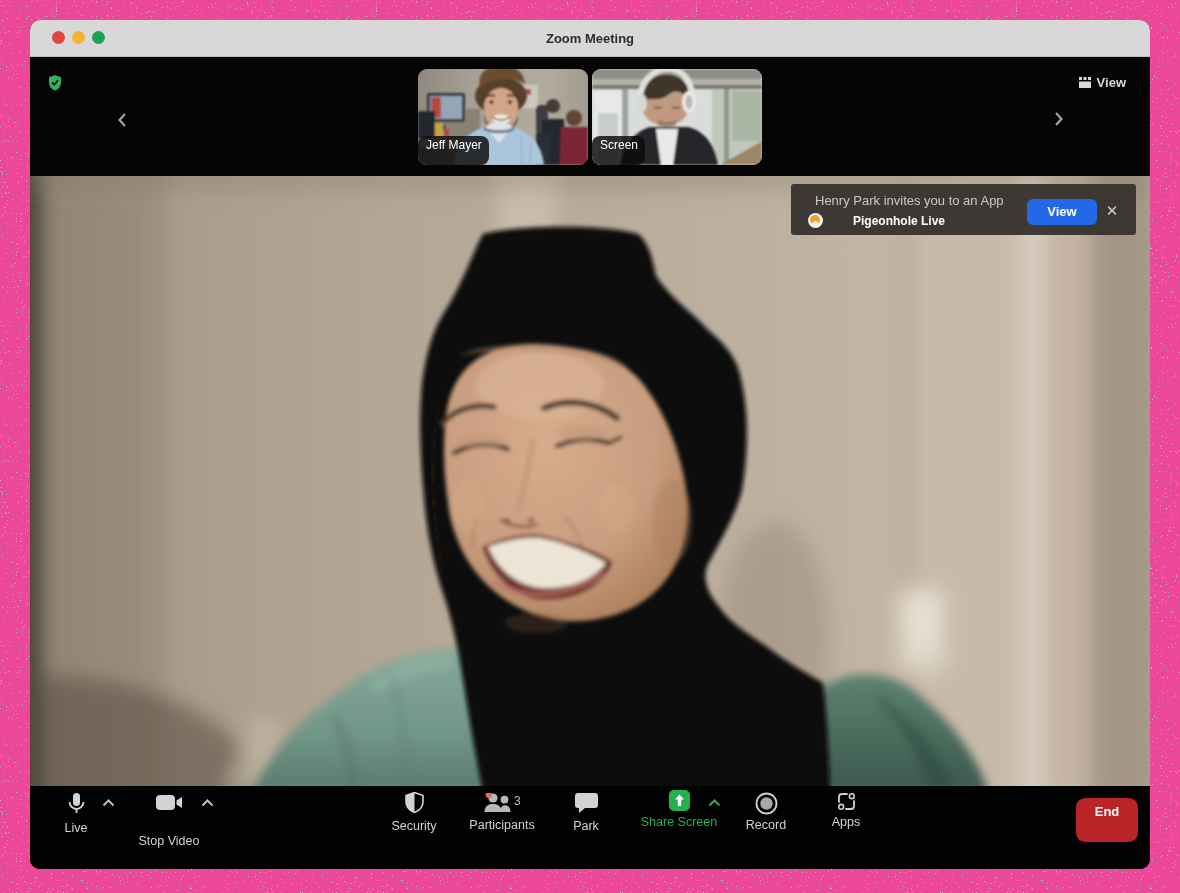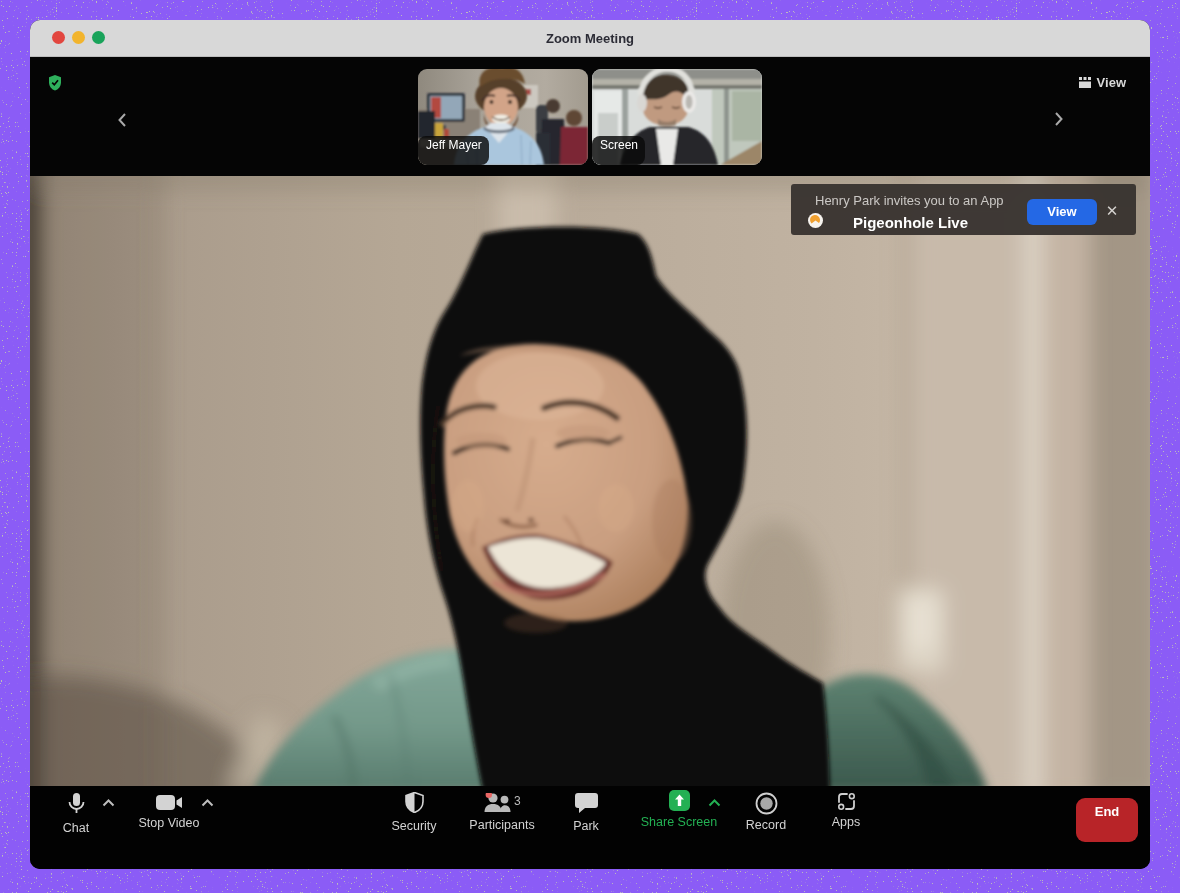--- a/index.html
+++ b/index.html
@@ -1,33 +1,33 @@
 <!DOCTYPE html>
 <html><head>
 <meta charset="utf-8">
 <style>
   html,body{margin:0;padding:0;background:#000;}
-  #stage{position:relative;width:1180px;height:893px;background:#8b5cf6;overflow:hidden;
+  #stage{position:relative;width:1180px;height:893px;background:#ec4899;overflow:hidden;
          font-family:"Liberation Sans",sans-serif;text-decoration:underline;-webkit-font-smoothing:antialiased;}
   #win{position:absolute;left:30px;top:20px;width:1120px;height:849px;background:#000;
        border-radius:10px;overflow:hidden;}
   #titlebar{position:absolute;left:0;top:0;width:1120px;height:37px;background:#d8d8d8;box-shadow:inset 0 -1px 0 #bdbdbd;}
   .tl{position:absolute;top:11px;width:13px;height:13px;border-radius:50%;}
   #title{position:absolute;left:0;top:0;width:100%;height:37px;line-height:38px;text-align:center;
          font-size:13px;font-weight:bold;color:#2b2b35;}
   #strip{position:absolute;left:0;top:37px;width:1120px;height:119px;background:#050505;}
   .thumb{position:absolute;top:12px;width:170px;height:96px;border-radius:9px;overflow:hidden;background:#222;}
   .tag{position:absolute;left:0;bottom:0;background:rgba(10,10,10,0.82);color:#fff;font-size:12px;
        line-height:15px;padding:2px 7px 12px 8px;border-radius:8px;}
   #viewbtn{position:absolute;right:24px;top:18px;color:#d9d9d9;font-size:13px;font-weight:bold;}
   #video{position:absolute;left:0;top:156px;width:1120px;height:610px;overflow:hidden;background:#b6a897;}
   #notif{position:absolute;left:761px;top:8px;width:345px;height:51px;background:rgba(56,51,48,0.96);
          border-radius:3px;color:#c9c6c3;}
   #notif .l1{position:absolute;left:24px;top:9px;font-size:13px;color:#cbc8c5;}
-  #notif .l2{position:absolute;left:38px;top:30px;font-size:15px;font-weight:bold;color:#fff;padding-left:24px;}
+  #notif .l2{position:absolute;left:38px;top:30px;font-size:12px;font-weight:bold;color:#fff;padding-left:24px;}
   #nview{position:absolute;left:236px;top:15px;width:70px;height:26px;background:#2468e5;border-radius:6px;
          color:#fff;font-size:13px;font-weight:bold;text-align:center;line-height:26px;}
   #nclose{position:absolute;left:308px;top:14px;width:26px;height:26px;color:#d5d2cf;font-size:15px;
           text-align:center;line-height:26px;}
   #toolbar{position:absolute;left:0;top:766px;width:1120px;height:83px;background:#020202;}
   .tbi{position:absolute;text-align:center;color:#d3d3d3;font-size:12.5px;}
   .tbi .lab{margin-top:3px;}
   #endbtn{position:absolute;left:1046px;top:12px;width:62px;height:44px;background:#b82428;border-radius:9px;
           color:#fff;font-size:13px;font-weight:bold;text-align:center;line-height:28px;}
 </style>
@@ -296,31 +296,31 @@
       </div>
     </div>
 
     <div id="toolbar">
       <div class="tbi" style="left:24px;top:7px;width:44px;">
         <svg width="17" height="22" viewBox="0 0 17 22">
           <rect x="5" y="0" width="7" height="13" rx="3.5" fill="#d3d3d3"></rect>
           <path d="M1.5 9 a7 7 0 0 0 14 0" fill="none" stroke="#d3d3d3" stroke-width="1.8"></path>
           <line x1="8.5" y1="16" x2="8.5" y2="20" stroke="#d3d3d3" stroke-width="1.8"></line>
         </svg>
-        <div class="lab">Chat</div>
+        <div class="lab">Live</div>
       </div>
       <svg style="position:absolute;left:72px;top:13px;" width="13" height="8" viewBox="0 0 13 8">
         <path d="M1.5 6.5 L6.5 1.5 L11.5 6.5" fill="none" stroke="#bdbdbd" stroke-width="2"></path>
       </svg>
       <div class="tbi" style="left:108px;top:7px;width:62px;">
         <svg width="27" height="19" viewBox="0 0 27 19">
           <rect x="0" y="2" width="19" height="15" rx="4" fill="#d3d3d3"></rect>
           <path d="M20.5 7.5 L26 4 V15 L20.5 11.5 Z" fill="#d3d3d3"></path>
         </svg>
-        <div class="lab" style="margin-top:1px;">Stop Video</div>
+        <div class="lab" style="margin-top:19px;">Stop Video</div>
       </div>
       <svg style="position:absolute;left:171px;top:13px;" width="13" height="8" viewBox="0 0 13 8">
         <path d="M1.5 6.5 L6.5 1.5 L11.5 6.5" fill="none" stroke="#bdbdbd" stroke-width="2"></path>
       </svg>
 
       <div class="tbi" style="left:359px;top:6px;width:50px;">
         <svg width="19" height="21" viewBox="0 0 19 21">
           <path d="M9.5 0.5 L18 3.5 V9.5 C18 15 14.5 18.6 9.5 20.5 C4.5 18.6 1 15 1 9.5 V3.5 Z" fill="none" stroke="#d3d3d3" stroke-width="1.6"></path>
           <path d="M9.5 0.5 L1 3.5 V9.5 C1 15 4.5 18.6 9.5 20.5 Z" fill="#d3d3d3"></path>
         </svg>

